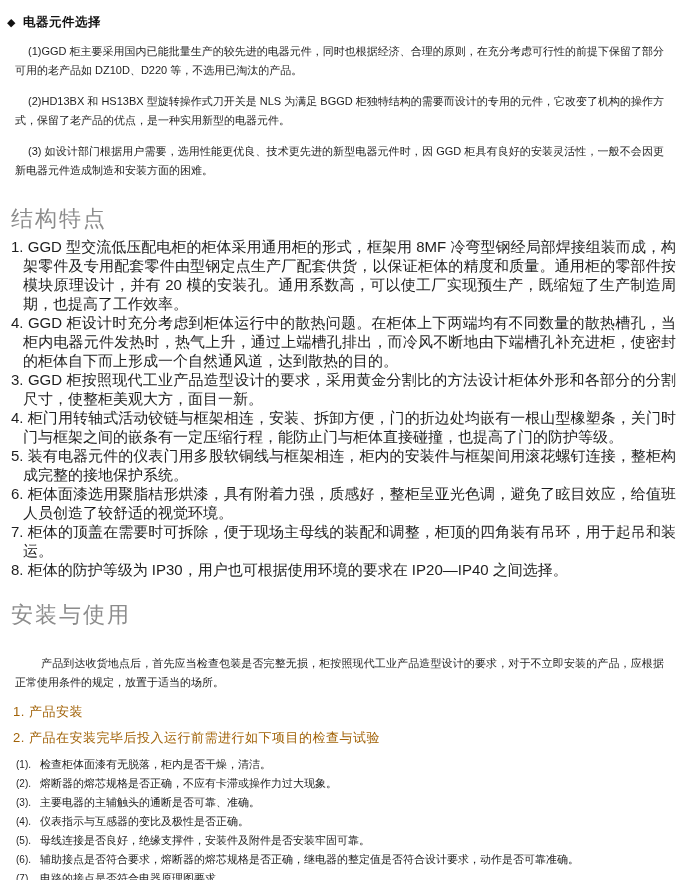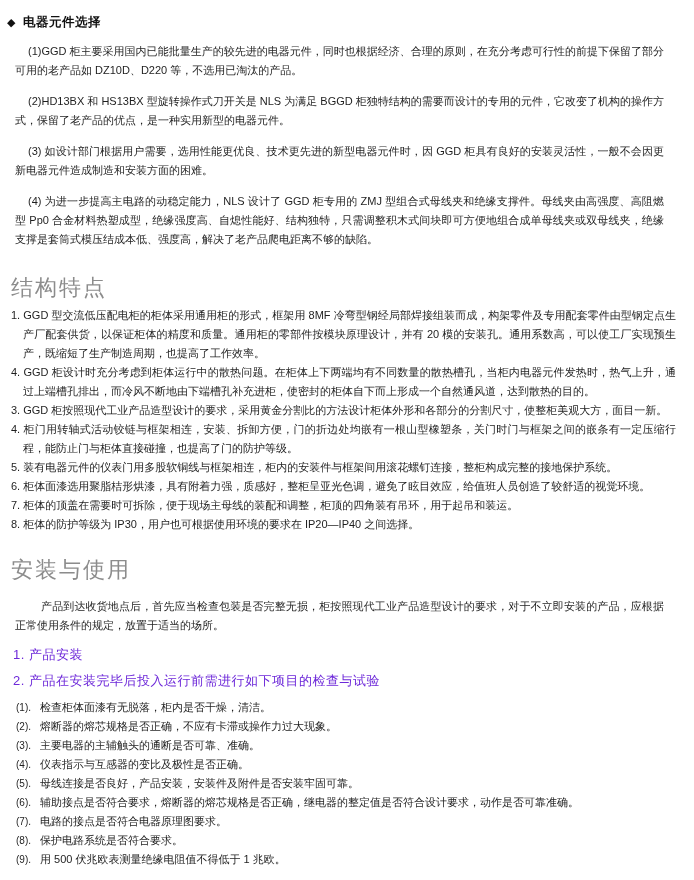--- a/index.html
+++ b/index.html
@@ -31,38 +31,38 @@
   }
 
   
   .gray-head {
     margin: 28px 0 7px 8px;
     font-size: 22px; line-height: 22px;
     font-weight: 400;
     color: #8c8c8c;
     letter-spacing: 2px;
   }
-  .gray-head.install { margin-top: 25px; margin-bottom: 16px; }
+  .gray-head.install { margin-top: 25px; margin-bottom: 28px; }
 
   
   .features { margin-left: 8px; }
   .feature-item {
     margin: 0;
-    font-size: 11px; line-height: 19px;
+    font-size: 15px; line-height: 19px;
     text-align: justify;
     padding-left: 12px; text-indent: -12px;
     color: #1e1e1e;
   }
 
   
   .intro { text-indent: 26px; }
   .sub-title {
     margin: 4px 0 10px 10px;
     font-size: 13px; line-height: 16px;
-    font-weight: 400; color: #6d28d9;
+    font-weight: 400; color: #a16207;
     letter-spacing: 0.5px;
   }
   .sub-title.sub2 { margin-top: 8px; margin-bottom: 9px; }
 
   
   .checks { margin-left: 13px; }
   .check { display: flex; align-items: flex-start; font-size: 11px; line-height: 19px; color: #1e1e1e; }
   .check .num { width: 24px; flex: 0 0 24px; font-size: 10px; }
   .check .txt { flex: 1; text-align: justify; }
 </style>
@@ -71,21 +71,20 @@
 
 <div class="page">
 
   <div class="diamond-head">
     <span class="diamond">◆</span><span>电器元件选择</span>
   </div>
 
   <p class="para">(1)GGD 柜主要采用国内已能批量生产的较先进的电器元件，同时也根据经济、合理的原则，在充分考虑可行性的前提下保留了部分可用的老产品如 DZ10D、D220 等，不选用已淘汰的产品。</p>
   <p class="para">(2)HD13BX 和 HS13BX 型旋转操作式刀开关是 NLS 为满足 BGGD 柜独特结构的需要而设计的专用的元件，它改变了机构的操作方式，保留了老产品的优点，是一种实用新型的电器元件。</p>
   <p class="para">(3) 如设计部门根据用户需要，选用性能更优良、技术更先进的新型电器元件时，因 GGD 柜具有良好的安装灵活性，一般不会因更新电器元件造成制造和安装方面的困难。</p>
-  <p class="para">(4) 为进一步提高主电路的动稳定能力，NLS 设计了 GGD 柜专用的 ZMJ 型组合式母线夹和绝缘支撑件。母线夹由高强度、高阻燃型 Pp0 合金材料热塑成型，绝缘强度高、自熄性能好、结构独特，只需调整积木式间块即可方便地组合成单母线夹或双母线夹，绝缘支撑是套筒式模压结成本低、强度高，解决了老产品爬电距离不够的缺陷。</p>
 
   <h2 class="gray-head">结构特点</h2>
 
   <div class="features">
     <p class="feature-item">1. GGD 型交流低压配电柜的柜体采用通用柜的形式，框架用 8MF 冷弯型钢经局部焊接组装而成，构架零件及专用配套零件由型钢定点生产厂配套供货，以保证柜体的精度和质量。通用柜的零部件按模块原理设计，并有 20 模的安装孔。通用系数高，可以使工厂实现预生产，既缩短了生产制造周期，也提高了工作效率。</p>
     <p class="feature-item">4.  GGD 柜设计时充分考虑到柜体运行中的散热问题。在柜体上下两端均有不同数量的散热槽孔，当柜内电器元件发热时，热气上升，通过上端槽孔排出，而冷风不断地由下端槽孔补充进柜，使密封的柜体自下而上形成一个自然通风道，达到散热的目的。</p>
     <p class="feature-item">3. GGD 柜按照现代工业产品造型设计的要求，采用黄金分割比的方法设计柜体外形和各部分的分割尺寸，使整柜美观大方，面目一新。</p>
     <p class="feature-item">4. 柜门用转轴式活动铰链与框架相连，安装、拆卸方便，门的折边处均嵌有一根山型橡塑条，关门时门与框架之间的嵌条有一定压缩行程，能防止门与柜体直接碰撞，也提高了门的防护等级。</p>
     <p class="feature-item">5. 装有电器元件的仪表门用多股软铜线与框架相连，柜内的安装件与框架间用滚花螺钉连接，整柜构成完整的接地保护系统。</p>
     <p class="feature-item">6. 柜体面漆选用聚脂桔形烘漆，具有附着力强，质感好，整柜呈亚光色调，避免了眩目效应，给值班人员创造了较舒适的视觉环境。</p>
@@ -114,21 +113,21 @@
     <div class="check">
       <span class="num">(3).</span>
       <span class="txt">主要电器的主辅触头的通断是否可靠、准确。</span>
     </div>
     <div class="check">
       <span class="num">(4).</span>
       <span class="txt">仪表指示与互感器的变比及极性是否正确。</span>
     </div>
     <div class="check">
       <span class="num">(5).</span>
-      <span class="txt">母线连接是否良好，产品安装，安装件及附件是否安装牢固可靠。</span>
+      <span class="txt">母线连接是否良好，绝缘支撑件，安装件及附件是否安装牢固可靠。</span>
     </div>
     <div class="check">
       <span class="num">(6).</span>
       <span class="txt">辅助接点是否符合要求，熔断器的熔芯规格是否正确，继电器的整定值是否符合设计要求，动作是否可靠准确。</span>
     </div>
     <div class="check">
       <span class="num">(7).</span>
       <span class="txt">电路的接点是否符合电器原理图要求。</span>
     </div>
     <div class="check">

